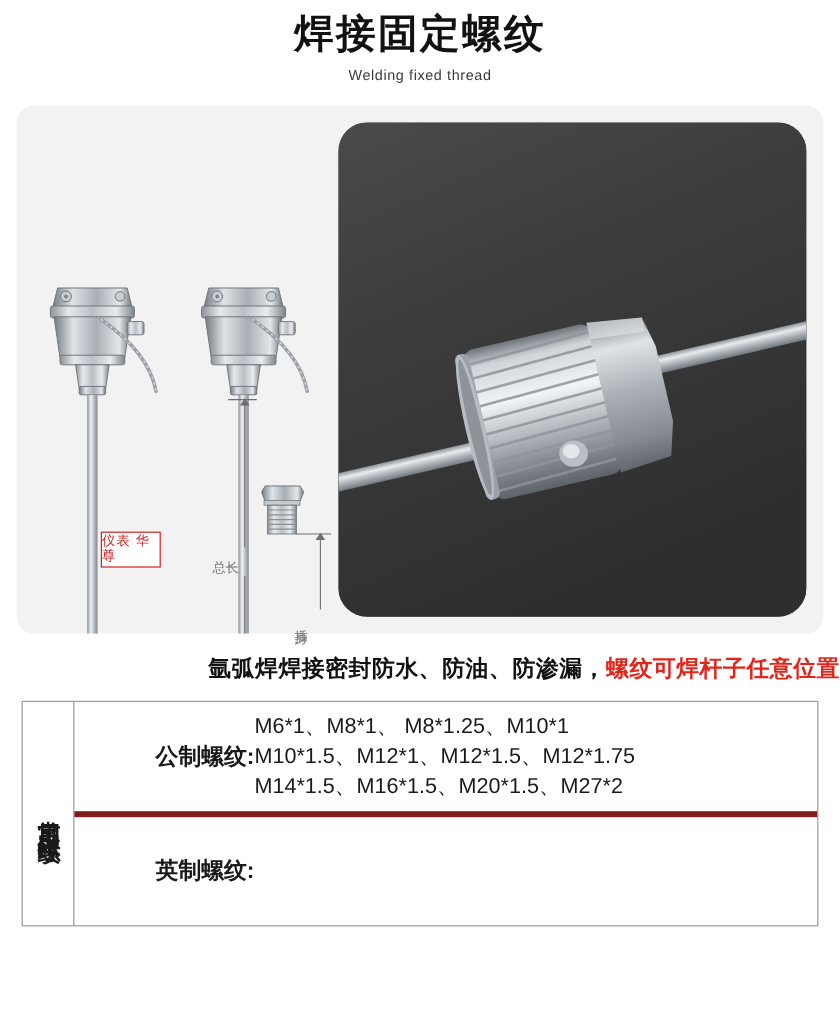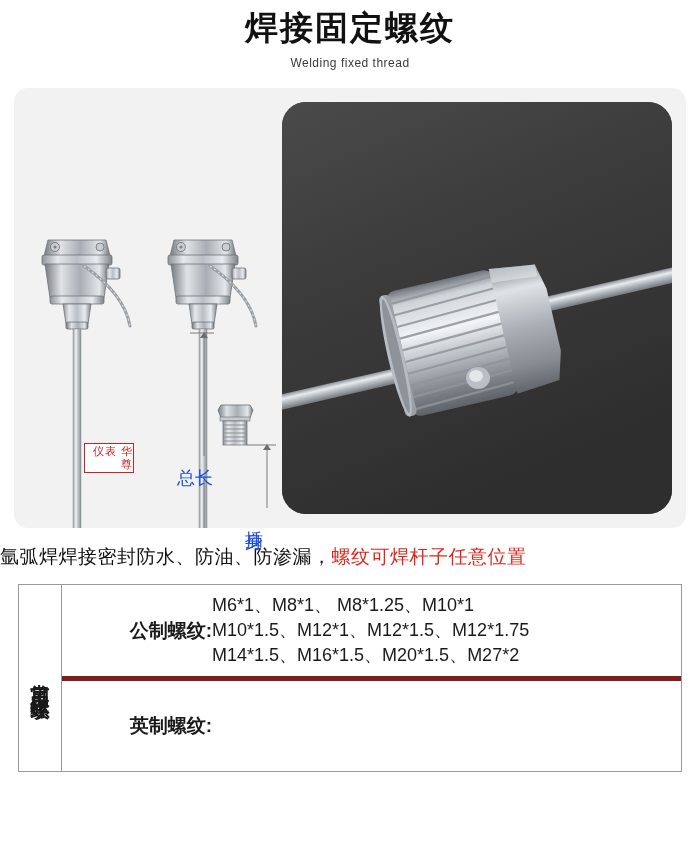--- a/index.html
+++ b/index.html
@@ -61,51 +61,51 @@
   .label-red {
     position: absolute;
     left: 70px;
     top: 355px;
     width: 48px;
     border: 1px solid #cc2222;
     background: #ffffff;
     color: #cc2222;
     font-size: 11px;
     line-height: 13px;
-    text-align: right;
+    text-align: left;
     padding: 1px 0;
     letter-spacing: 1px;
   }
 
   .dim-label {
     position: absolute;
-    font-size: 18px;
-    color: #1d4ed8;
+    font-size: 11px;
+    color: #737373;
   }
   .dim-total { left: 163px; top: 378px; }
   .dim-insert { left: 228px; top: 428px; writing-mode: vertical-rl; letter-spacing: 2px; }
 
   
   .photo {
     position: absolute;
     right: 14px;
     top: 14px;
     width: 390px;
     height: 412px;
     border-radius: 24px;
     overflow: hidden;
     background: #3a3a3a;
   }
 
   
   .caption {
     margin-top: 16px;
-    text-align: left;
+    text-align: right;
     font-size: 19px;
-    font-weight: normal;
+    font-weight: bold;
     color: #111;
     letter-spacing: 0.5px;
   }
   .caption .hl {
     color: #e1251b;
   }
 
   
   .spec-table {
     margin: 14px 18px 0 18px;

